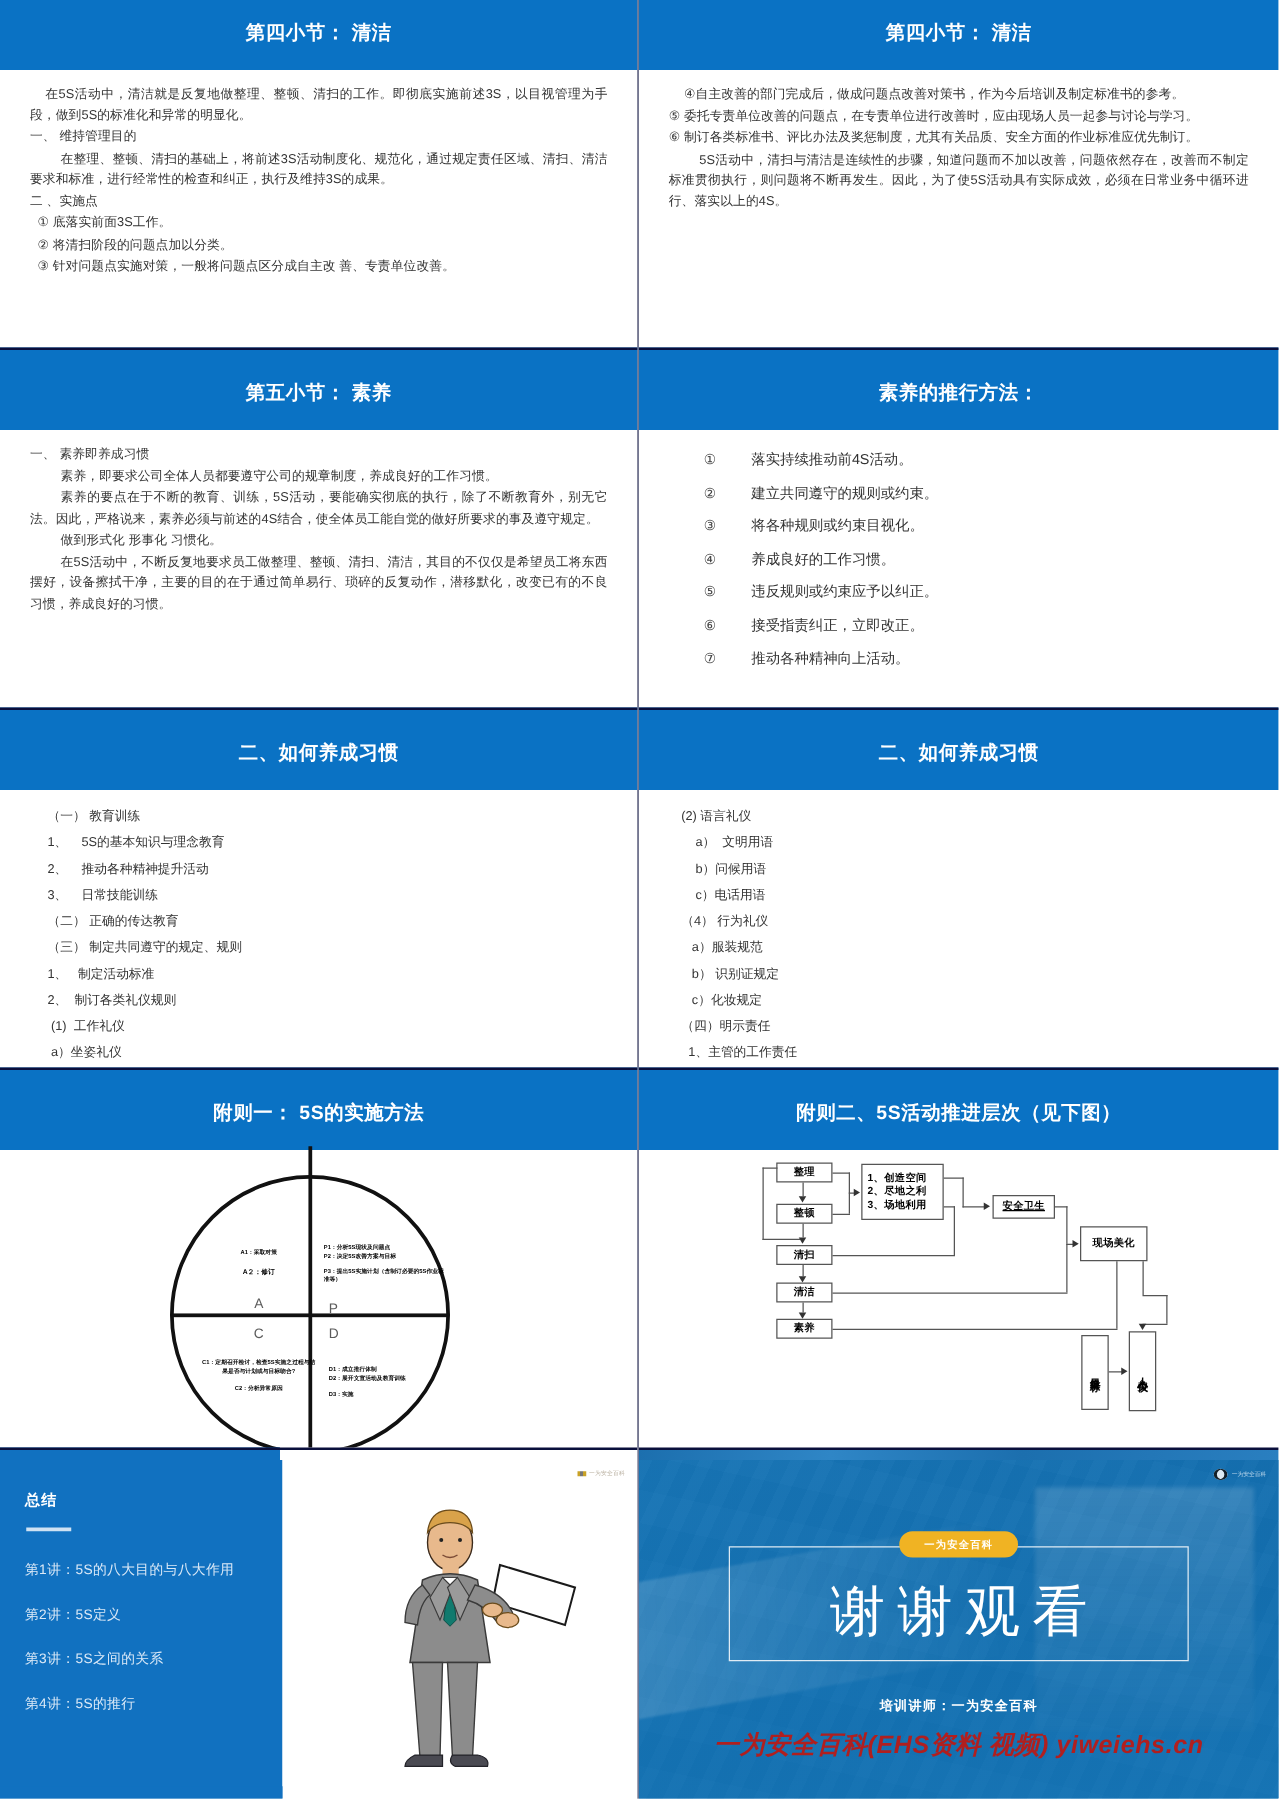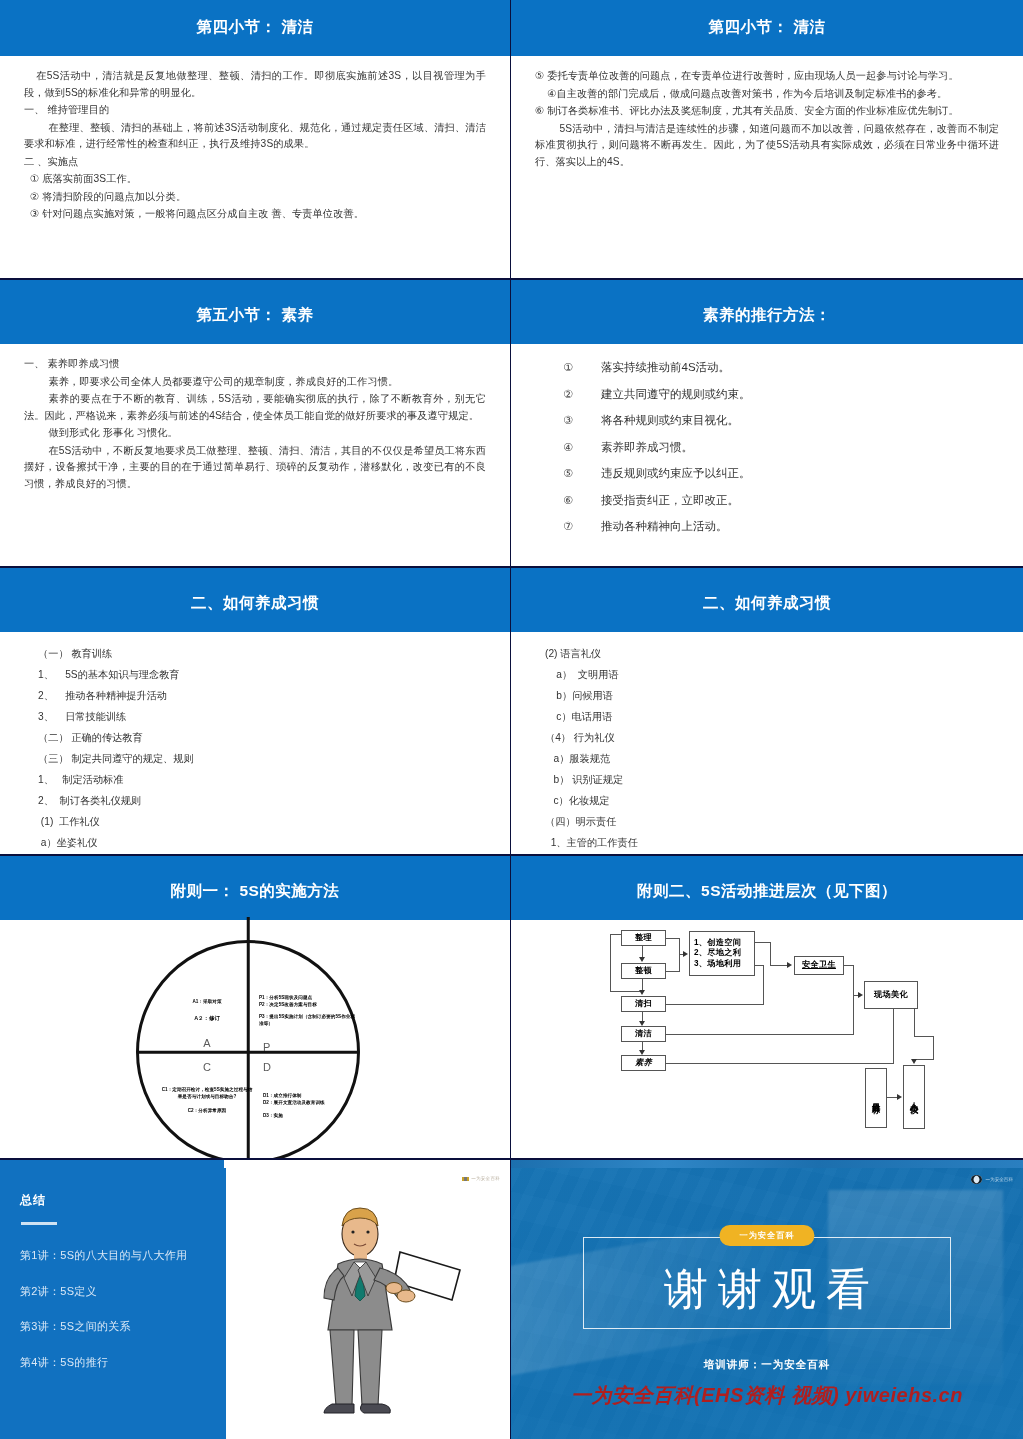--- a/index.html
+++ b/index.html
@@ -160,22 +160,22 @@
     </div>
   </div>
 
   <div class="slide right">
     <div class="slide-inner">
       <div class="title-bar">
         <div class="title-text">第四小节： 清洁</div>
         <div class="title-underline"></div>
       </div>
       <div class="body">
+        <p class="p ind1">④自主改善的部门完成后，做成问题点改善对策书，作为今后培训及制定标准书的参考。</p>
         <p class="p">⑤ 委托专责单位改善的问题点，在专责单位进行改善时，应由现场人员一起参与讨论与学习。</p>
-        <p class="p ind1">④自主改善的部门完成后，做成问题点改善对策书，作为今后培训及制定标准书的参考。</p>
         <p class="p">⑥ 制订各类标准书、评比办法及奖惩制度，尤其有关品质、安全方面的作业标准应优先制订。</p>
         <p class="p ind2">5S活动中，清扫与清洁是连续性的步骤，知道问题而不加以改善，问题依然存在，改善而不制定标准贯彻执行，则问题将不断再发生。因此，为了使5S活动具有实际成效，必须在日常业务中循环进行、落实以上的4S。</p>
       </div>
       <div class="bottom-strip"></div>
     </div>
   </div>
 
   <div class="slide">
     <div class="slide-inner">
       <div class="title-bar">
@@ -207,21 +207,21 @@
         <div class="numrow">
           <span class="num">②</span>
           <span class="txt">建立共同遵守的规则或约束。</span>
         </div>
         <div class="numrow">
           <span class="num">③</span>
           <span class="txt">将各种规则或约束目视化。</span>
         </div>
         <div class="numrow">
           <span class="num">④</span>
-          <span class="txt">素养即养成习惯。</span>
+          <span class="txt">养成良好的工作习惯。</span>
         </div>
         <div class="numrow">
           <span class="num">⑤</span>
           <span class="txt">违反规则或约束应予以纠正。</span>
         </div>
         <div class="numrow">
           <span class="num">⑥</span>
           <span class="txt">接受指责纠正，立即改正。</span>
         </div>
         <div class="numrow">
@@ -328,21 +328,21 @@
       <div class="title-bar">
         <div class="title-text">附则二、5S活动推进层次（见下图）</div>
         <div class="title-underline"></div>
       </div>
       <div class="flow">
 
         <div class="fbox" style="left:110px;top:10px;width:45px;height:16px;">整理</div>
         <div class="fbox" style="left:110px;top:43px;width:45px;height:16px;text-align:right;">整顿</div>
         <div class="fbox" style="left:110px;top:76px;width:45px;height:16px;">清扫</div>
         <div class="fbox" style="left:110px;top:106px;width:45px;height:16px;">清洁</div>
-        <div class="fbox" style="left:110px;top:135px;width:45px;height:16px;font-style:italic;">素养</div>
+        <div class="fbox" style="left:110px;top:135px;width:45px;height:16px;">素养</div>
 
         <div class="fbox" style="left:178px;top:11px;width:66px;height:45px;flex-direction:column;align-items:flex-start;padding-left:4px;justify-content:center;">
           <span>1、创造空间</span>
           <span>2、尽地之利</span>
           <span>3、场地利用</span>
         </div>
 
         <div class="fbox" style="left:283px;top:36px;width:50px;height:19px;text-decoration:underline;">安全卫生</div>
         <div class="fbox" style="left:353px;top:61px;width:54px;height:28px;">现场美化</div>
         <div class="fbox vert" style="left:354px;top:148px;width:22px;height:60px;">最终目标</div>

